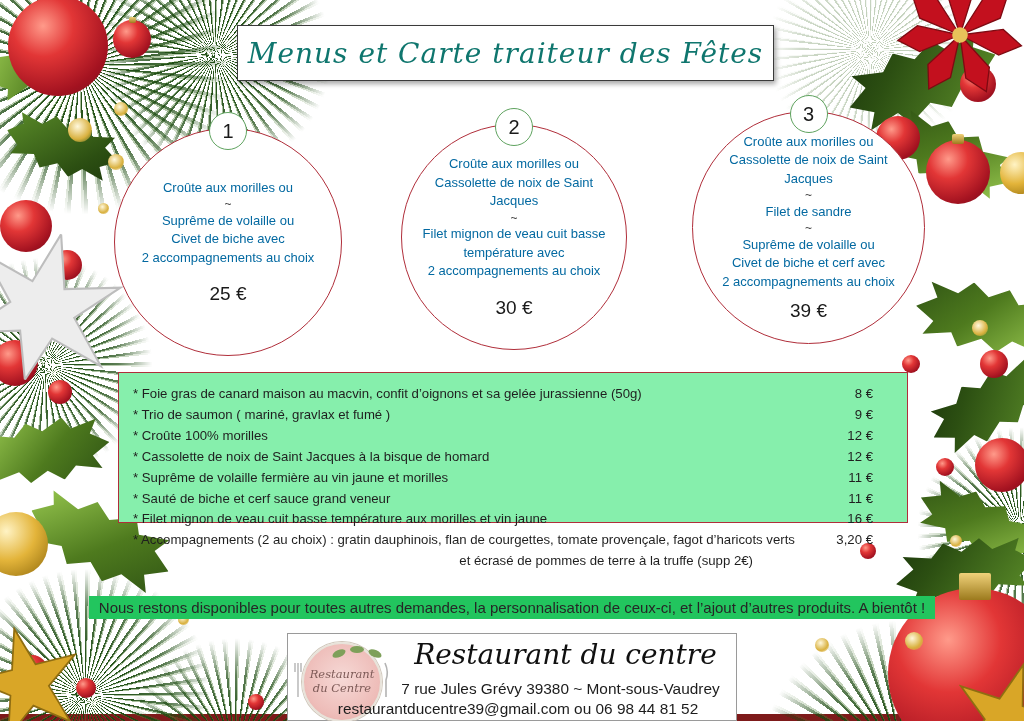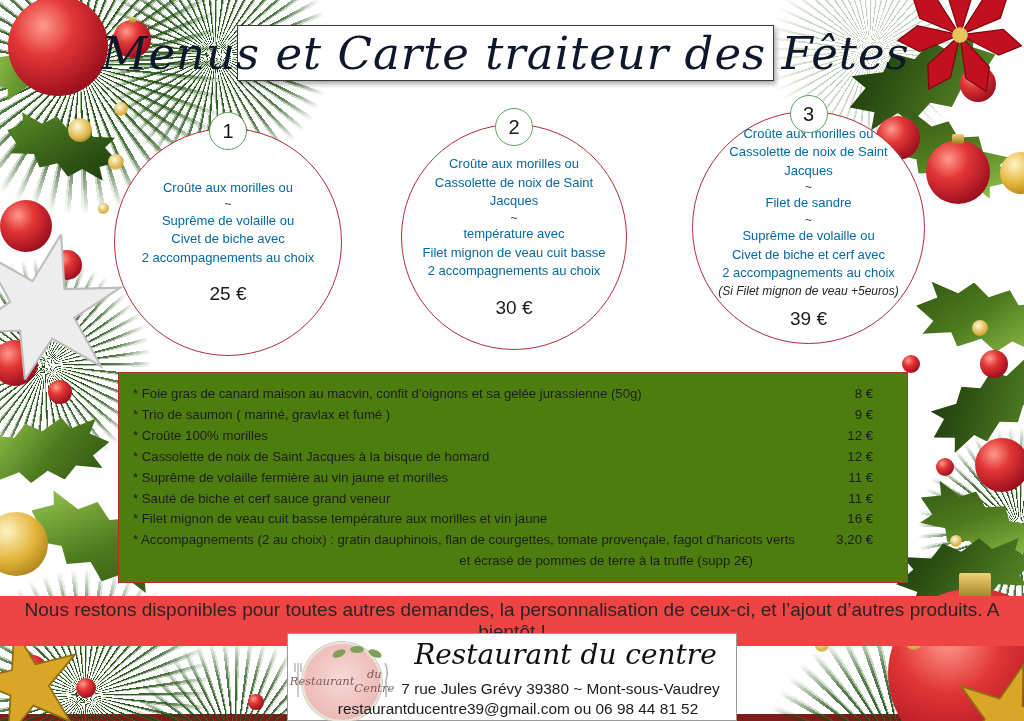--- a/index.html
+++ b/index.html
@@ -24,57 +24,57 @@
   .ball.gold{background:radial-gradient(circle at 35% 30%, #fff3c4, #e3b43a 48%, #96700f 95%);}
   .dot{position:absolute;border-radius:50%;background:radial-gradient(circle at 40% 35%, #fff8dc, #d9b13f 60%, rgba(217,177,63,0));}
   .cap{position:absolute;left:41%;top:-9%;width:19%;height:16%;background:linear-gradient(#f0d27a,#9c7a1d);border-radius:2px;}
   .svgdec{position:absolute;}
   .bottom-strip{position:absolute;left:0;right:0;bottom:0;height:7px;background:#7e1a1a;}
 
   
   .title-box{position:absolute;left:237px;top:25px;width:535px;height:54px;background:#fff;
     border:1.5px solid #3a3a3a;box-shadow:2px 3px 5px rgba(0,0,0,.35);
     display:flex;align-items:center;justify-content:center;}
-  .title-box span{font-family:"DejaVu Serif",serif;font-style:italic;font-size:45px;color:#0f172a;letter-spacing:1px;white-space:nowrap;}
+  .title-box span{font-family:"DejaVu Serif",serif;font-style:italic;font-size:28px;color:#0f766e;letter-spacing:1px;white-space:nowrap;}
 
   
   .menu-circle{position:absolute;background:#fff;border:1.6px solid #b02e3a;border-radius:50%;
     display:flex;flex-direction:column;align-items:center;justify-content:center;text-align:center;padding:10px 16px;box-sizing:border-box;}
   .menu-badge{position:absolute;top:-17px;left:50%;transform:translateX(-50%);width:36px;height:36px;background:#fff;
     border:1.6px solid #5fa35f;border-radius:50%;display:flex;align-items:center;justify-content:center;
     font-size:20px;color:#1a1a1a;z-index:3;}
   .mline{font-size:13px;line-height:1.42;color:#0369a1;}
   .mline.tilde{font-size:12px;line-height:1.2;color:#444;}
   .mnote{font-size:12px;font-style:italic;line-height:1.4;color:#262626;}
   .menu-price{font-size:19px;color:#1a1a1a;margin-top:16px;}
   .menu-circle.tall .menu-price{margin-top:9px;}
 
   
-  .carte-box{position:absolute;left:118px;top:372px;width:790px;height:211px;background:#4d7c0f;
+  .carte-box{position:absolute;left:118px;top:372px;width:790px;height:151px;background:#86efac;
     border:1.6px solid #b02e3a;box-sizing:border-box;padding:11px 34px 10px 14px;}
   .crow{display:flex;align-items:baseline;font-size:13.2px;line-height:20.9px;color:#1f1f1f;}
   .clabel{flex:1;white-space:nowrap;}
   .cprice{width:56px;text-align:right;white-space:nowrap;}
   .cextra{font-size:13.2px;line-height:20px;text-align:right;padding-right:120px;color:#1f1f1f;}
 
   
   .note-wrap{position:absolute;left:0;right:0;top:596px;text-align:center;}
-  .note-wrap span{display:inline-block;background:#ef4444;padding:3px 10px;font-size:19px;color:#262626;}
+  .note-wrap span{display:inline-block;background:#22c55e;padding:3px 10px;font-size:15px;color:#262626;}
 
   
   .footer-box{position:absolute;left:287px;top:633px;width:450px;height:88px;background:#fff;
     border:1px solid #9a9a9a;box-sizing:border-box;}
   .footer-name{position:absolute;left:105px;top:4px;width:345px;text-align:center;
     font-family:"DejaVu Serif",serif;font-style:italic;font-size:28px;color:#101010;white-space:nowrap;}
   .footer-address{position:absolute;left:95px;top:46px;width:355px;text-align:center;font-size:15.4px;color:#1c1c1c;white-space:nowrap;}
   .footer-contact{position:absolute;left:10px;top:66px;width:440px;text-align:center;font-size:15.4px;color:#1c1c1c;white-space:nowrap;}
   .logo{position:absolute;left:14px;top:8px;width:76px;height:76px;border-radius:50%;
     background:radial-gradient(circle at 50% 45%, #f6d9d6, #eebdb9 65%, #e4a9a5 100%);
     border:2px solid #e8e3da;box-shadow:0 0 0 1px #cfc6ba;
-    display:flex;flex-direction:row;align-items:center;justify-content:center;text-align:center;}
+    display:flex;flex-direction:column;align-items:center;justify-content:center;text-align:center;}
   .logo .lg-line{font-family:"DejaVu Serif",serif;font-style:italic;font-size:11.5px;line-height:1.2;color:#7d5a57;}
   .logo-leaves{position:absolute;left:28px;top:2px;width:50px;height:12px;}
   .logo-leaves i{position:absolute;width:14px;height:7px;border-radius:50% 50% 50% 50%;background:#7ea05a;}
   .cutlery{position:absolute;top:28px;width:10px;height:36px;opacity:.75;}
 </style>
 </head>
 <body>
 
 <div class="canvas">
 
@@ -192,41 +192,40 @@
     </div>
     <div class="menu-circle" style="left:401px;top:124px;width:226px;height:226px;">
       <div class="menu-badge">
           <span>2</span>
         </div>
       <div>
           <div class="mline">Croûte aux morilles ou</div>
           <div class="mline">Cassolette de noix de Saint</div>
           <div class="mline">Jacques</div>
           <div class="mline tilde">~</div>
+          <div class="mline">Filet mignon de veau cuit basse</div>
           <div class="mline">température avec</div>
-          <div class="mline">Filet mignon de veau cuit basse</div>
           <div class="mline">2 accompagnements au choix</div>
         </div>
       <div class="menu-price">30 €</div>
     </div>
     <div class="menu-circle tall" style="left:692px;top:111px;width:233px;height:233px;">
       <div class="menu-badge">
           <span>3</span>
         </div>
       <div>
           <div class="mline">Croûte aux morilles ou</div>
           <div class="mline">Cassolette de noix de Saint</div>
           <div class="mline">Jacques</div>
           <div class="mline tilde">~</div>
           <div class="mline">Filet de sandre</div>
           <div class="mline tilde">~</div>
           <div class="mline">Suprême de volaille ou</div>
           <div class="mline">Civet de biche et cerf avec</div>
           <div class="mline">2 accompagnements au choix</div>
-          <div class="mnote">(Si Filet mignon de veau +5euros)</div>
         </div>
       <div class="menu-price">39 €</div>
     </div>
 
     <div class="carte-box">
       <div>
           <div class="crow">
             <span class="clabel">* Foie gras de canard maison au macvin, confit d’oignons et sa gelée jurassienne (50g)</span>
             <span class="cprice">8 €</span>
           </div>

